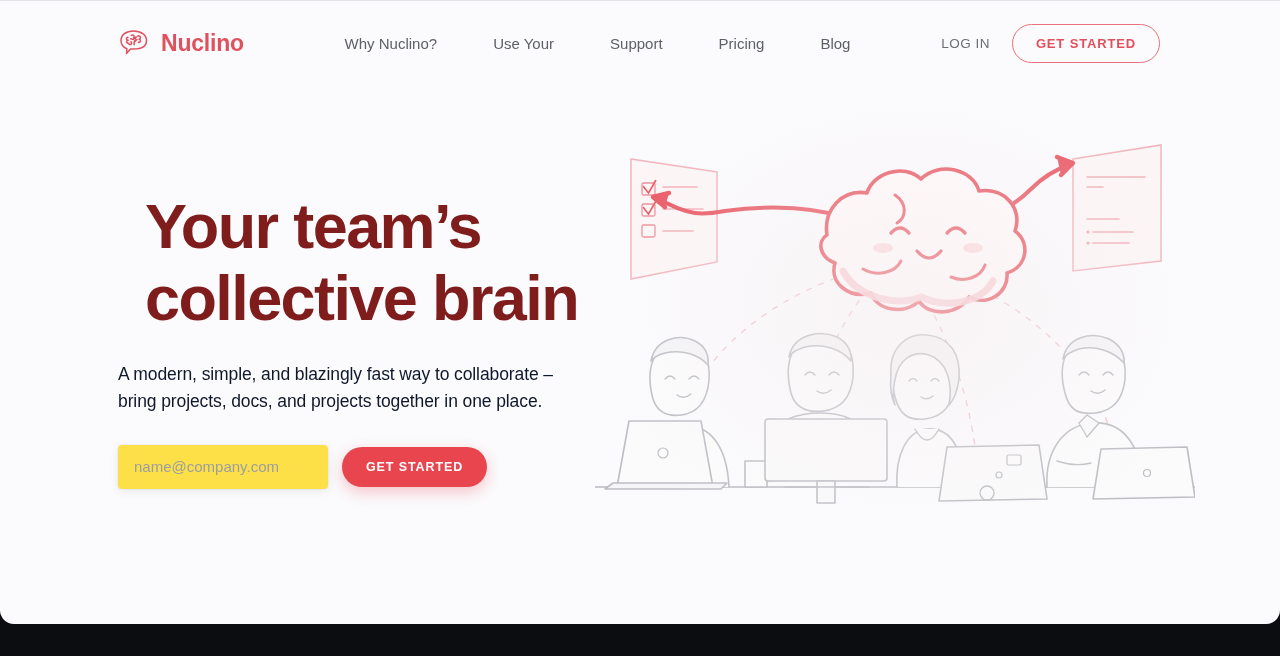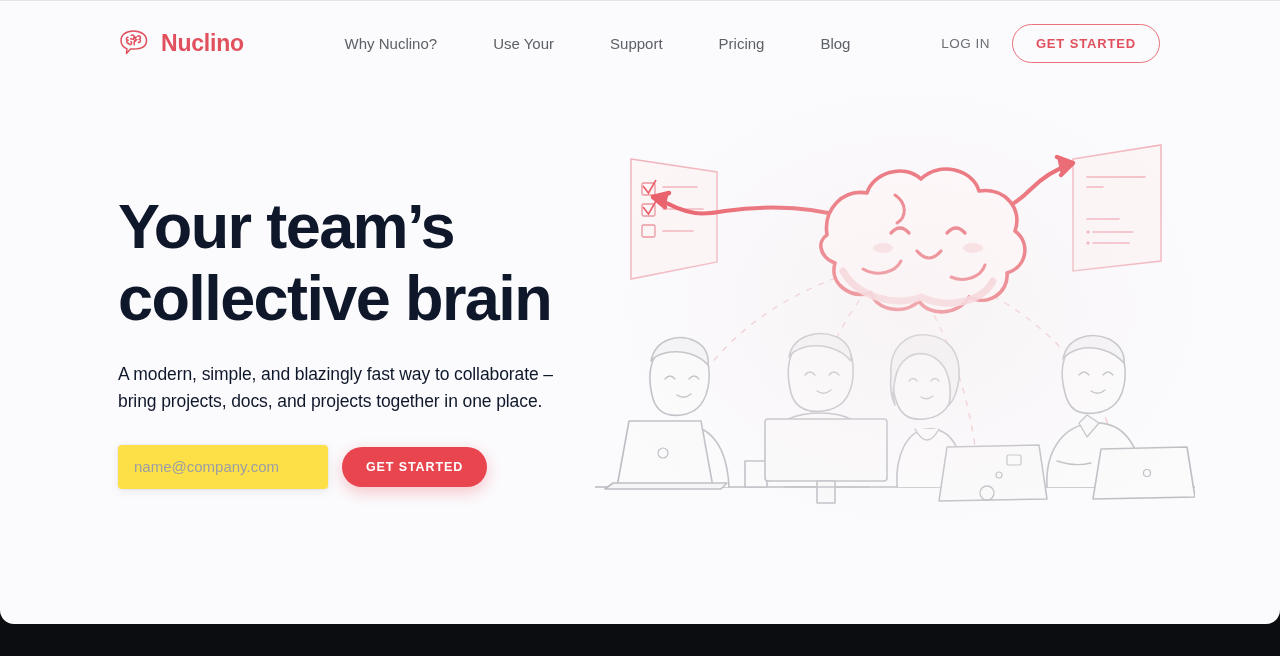--- a/index.html
+++ b/index.html
@@ -110,22 +110,23 @@
     padding: 0 0 0 118px;
   }
 
   .hero-copy { width: 480px; padding-top: 106px; }
 
   .headline {
     font-size: 63px;
     line-height: 1.14;
     font-weight: bold;
     letter-spacing: -1.6px;
-    color: #0f172a;
+    color: #7f1d1d;
     margin-bottom: 26px;
+    margin-left: 27px;
   }
 
   .subhead {
     font-size: 17.5px;
     line-height: 1.58;
     color: #0f172a;
     letter-spacing: -.1px;
     margin-bottom: 29px;
     max-width: 460px;
   }

